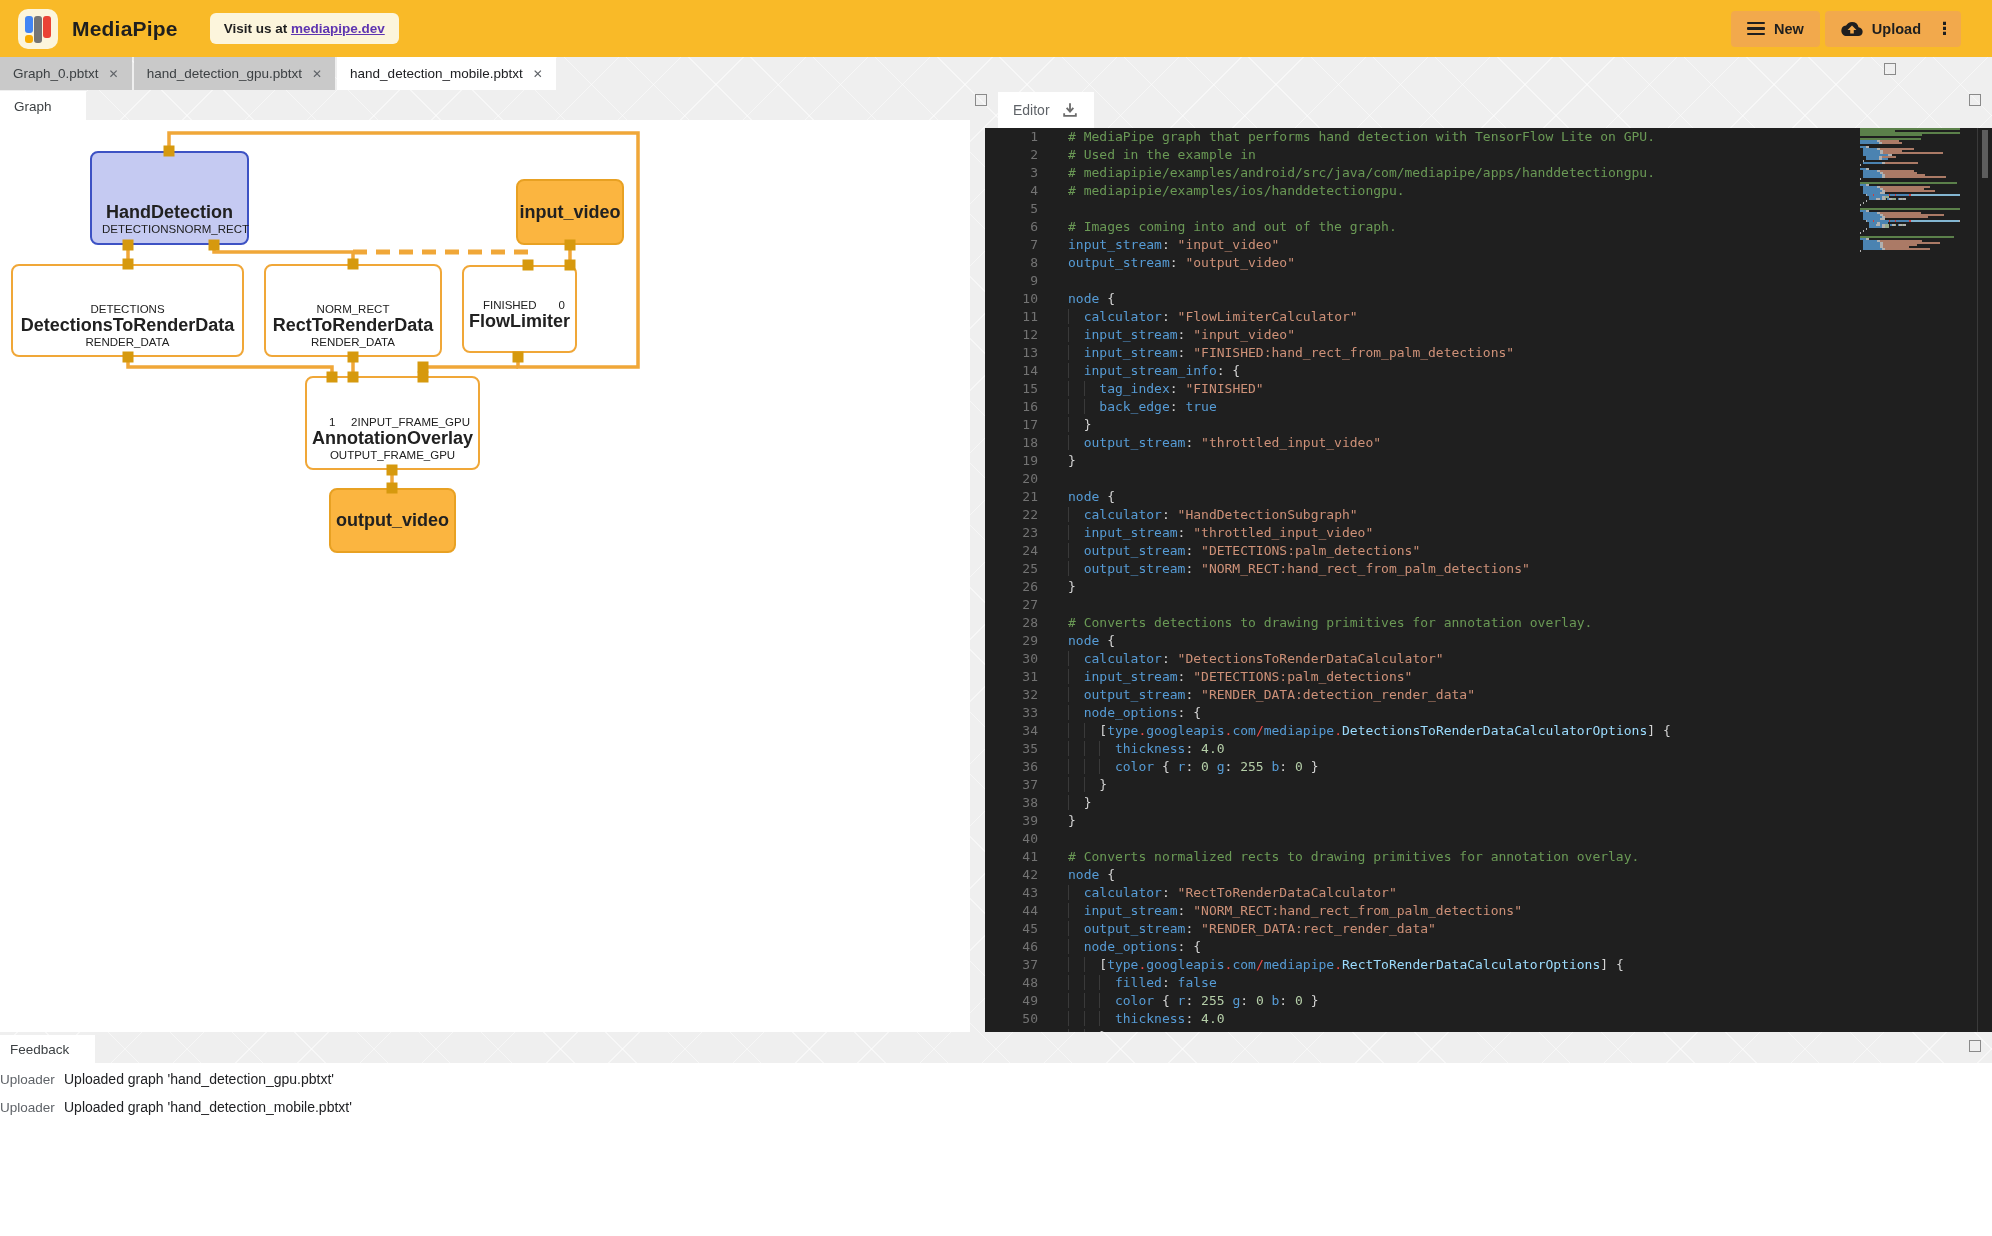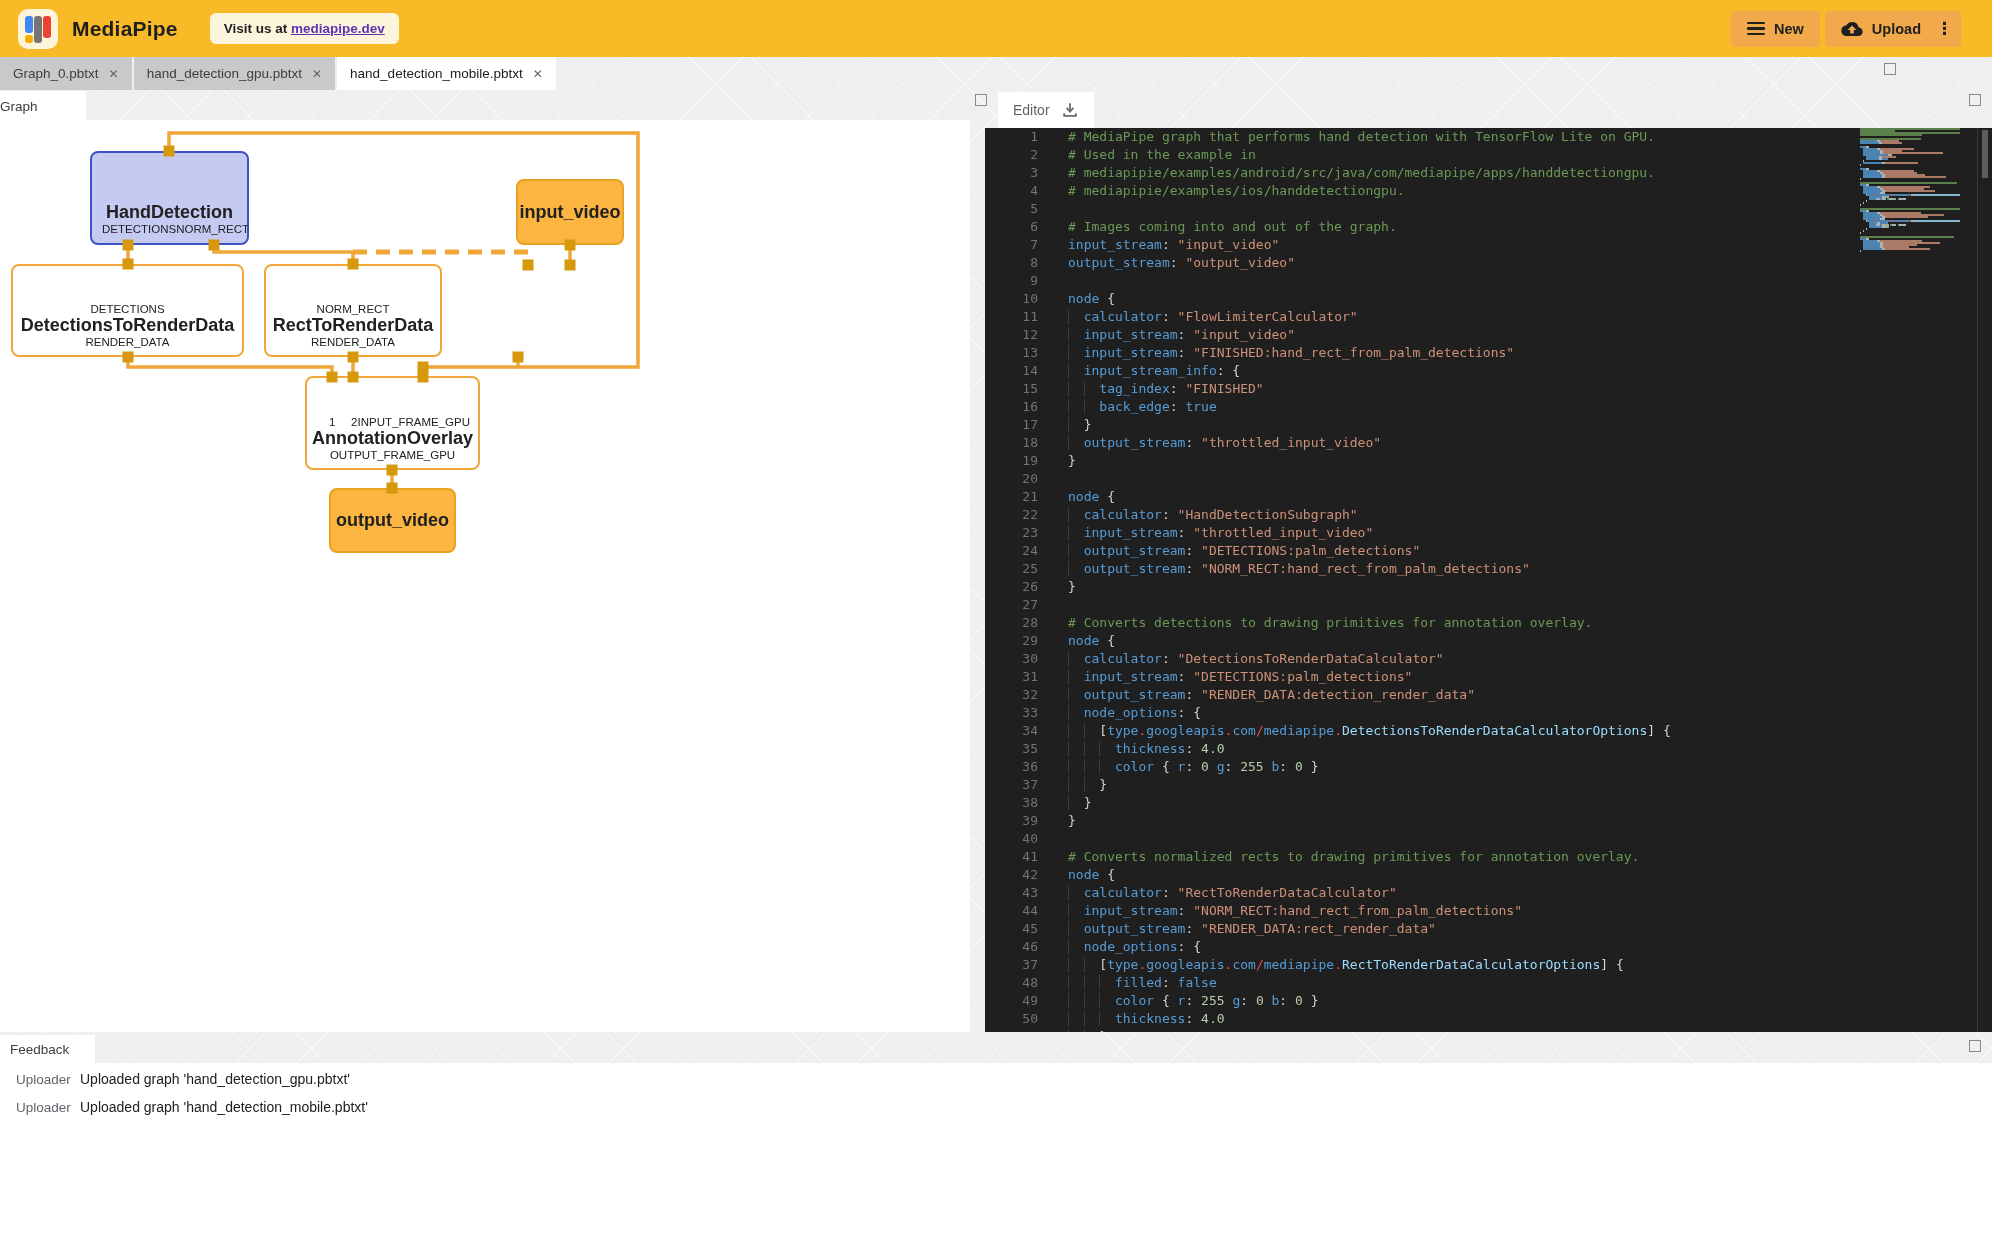--- a/index.html
+++ b/index.html
@@ -28,21 +28,21 @@
   .kebab{ font-size:17px; font-weight:bold; padding-left:6px; letter-spacing:0; }
 
   
   .tabstrip{ position:absolute; left:0; top:57px; height:33px; display:flex; z-index:29;text-align:right; }
   .ftab{ display:flex; align-items:center; gap:10px; padding:0 13px; font-size:13.5px; color:#3C4043; background:#C9C9C9; margin-right:2px; cursor:pointer; }
   .ftab .x{ color:#5F6368; font-size:12px; cursor:pointer; }
   .ftab.active{ background:#FFFFFF; color:#202124; }
   .expand-sq{ position:absolute; width:12px; height:12px; border:1.5px solid #8a8a8a; background:transparent; cursor:pointer; }
 
   
-  .graph-tab{ position:absolute; left:0; top:91px; width:86px; height:30px; background:#fff; display:flex; align-items:center; font-size:13.5px; color:#3C4043; z-index:21; cursor:pointer; }
+  .graph-tab{ position:absolute; left:0; top:91px; width:86px; height:30px; background:#fff; display:flex; align-items:center; padding-left:14px; font-size:13.5px; color:#3C4043; z-index:21; cursor:pointer; }
   .graph-panel{ position:absolute; left:0; top:120px; width:970px; height:912px; background:#fff; z-index:20; }
   .gsvg{ position:absolute; inset:0; pointer-events:none; z-index:2; }
   .gnode{ position:absolute; border-radius:8px; display:flex; flex-direction:column; justify-content:flex-end; z-index:1; cursor:pointer; }
   .gnode .title{ font-weight:bold; font-size:18px; color:#212121; text-align:center; }
   .gnode .ports{ display:flex; font-size:11.5px; color:#212121; font-weight:500; }
   .node-sub{ background:var(--node-purple); border:2.5px solid var(--node-purple-border); }
   .node-calc{ background:#fff; border:2.5px solid var(--edge); }
   .node-stream{ background:var(--node-orange); border:2.5px solid var(--node-orange-border); align-items:center; justify-content:center; }
   .ports.spread{ justify-content:space-between; padding:0 10px 8px 10px; }
   .ports.center-top{ justify-content:center; padding-top:6px; }
@@ -66,21 +66,21 @@
   .mm-line{ height:2px; line-height:0; white-space:nowrap; overflow:hidden; }
   .mm-line span{ display:inline-block; height:1.6px; vertical-align:top; background:currentColor; opacity:.8; }
   .scroll-gutter{ position:absolute; right:0; top:0; width:15px; height:904px; border-left:1px solid #3a3a3a; }
   .scroll-thumb{ position:absolute; right:4px; top:2px; width:6px; height:48px; background:rgba(255,255,255,.28); }
 
   
   .feedback-bar{ position:absolute; left:0; top:1035px; width:1992px; height:28px; z-index:25; }
   .feedback-tab{ position:absolute; left:0; top:0; width:95px; height:28px; background:#fff; display:flex; align-items:center; padding-left:10px; font-size:13.5px; color:#3C4043; cursor:pointer; }
   .feedback-body{ position:absolute; left:0; top:1063px; width:1992px; height:173px; background:#fff; z-index:24; padding-top:8px; }
   .fb-row{ display:flex; align-items:baseline; height:28px; }
-  .fb-src{ width:62px; flex:none; margin-left:16px; font-size:13.5px; color:#5F6368; }
+  .fb-src{ width:62px; flex:none; margin-left:0; font-size:13.5px; color:#5F6368; }
   .fb-msg{ font-size:14px; color:#202124; margin-left:2px; }
 </style>
 </head>
 <body>
 
 <div class="bg-pattern"></div>
 
 <div class="header">
   <div class="logo">
     <svg width="40" height="40" viewBox="0 0 40 40">
@@ -159,20 +159,28 @@
   <div class="gnode node-calc" style="left:264px; top:144px; width:178px; height:93px;">
     <div class="ports center-top">
         <span>NORM_RECT</span>
       </div>
     <div class="title">RectToRenderData</div>
     <div class="ports center-bot">
         <span>RENDER_DATA</span>
       </div>
   </div>
 
+  <div class="gnode node-calc" style="left:462px; top:145px; width:115px; height:88px;">
+    <div class="ports fl-top">
+      <span>FINISHED</span>
+      <span>0</span>
+    </div>
+    <div class="title">FlowLimiter</div>
+    <div class="ports center-bot">&nbsp;</div>
+  </div>
 
   <div class="gnode node-calc" style="left:305px; top:256px; width:175px; height:94px;">
     <div class="ports ao-top" style="position:relative;">
       <span class="p1">1</span>
       <span class="p2">2</span>
       <span>INPUT_FRAME_GPU</span>
     </div>
     <div class="title">AnnotationOverlay</div>
     <div class="ports center-bot">
         <span>OUTPUT_FRAME_GPU</span>

